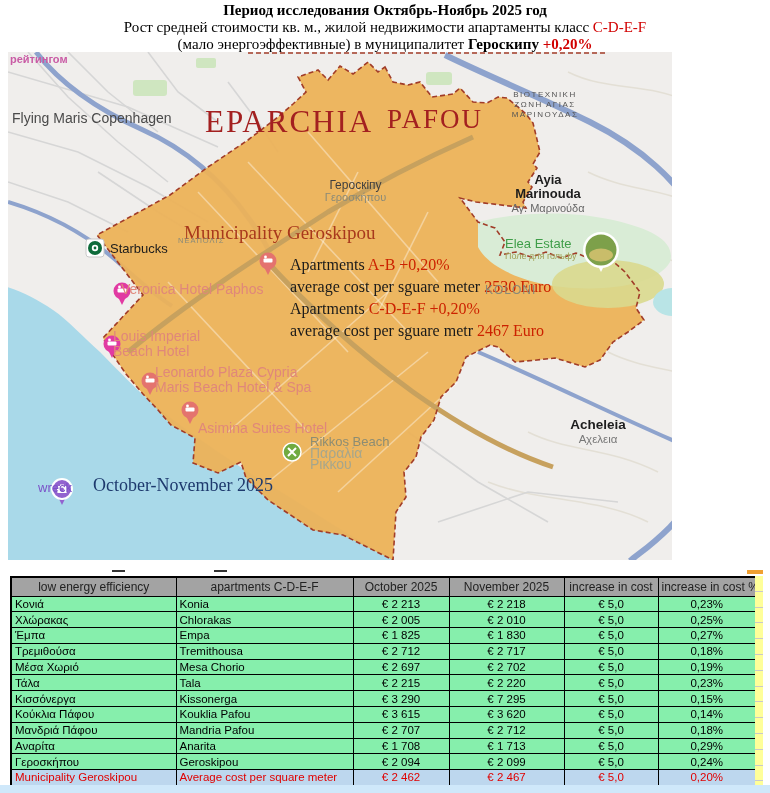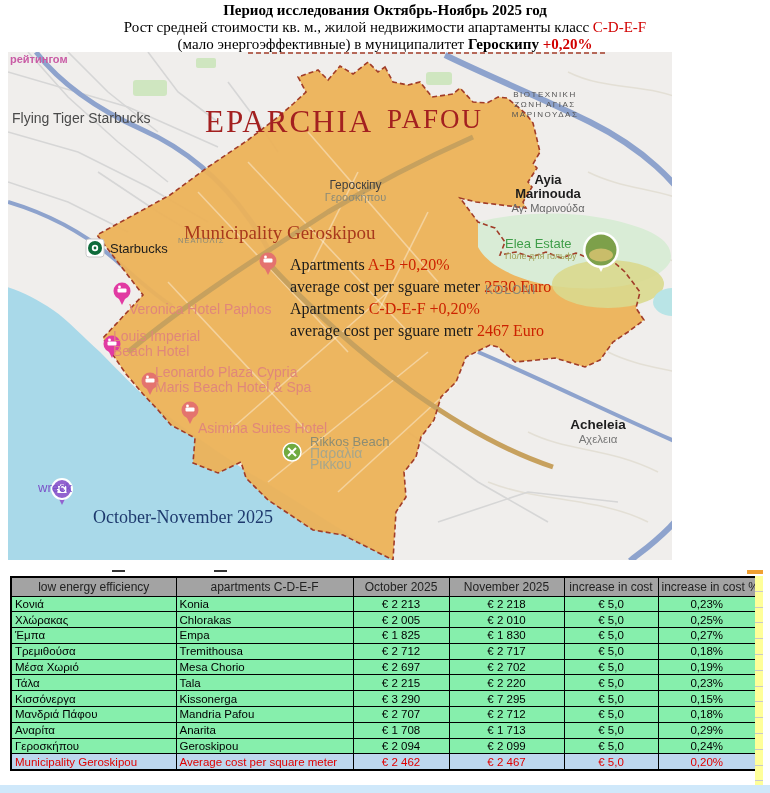--- a/index.html
+++ b/index.html
@@ -26,32 +26,32 @@
   .gerosk .gr{font-size:11px;color:#8a8a78;}
   .ayia{left:490px;top:121px;width:100px;text-align:center;font-size:13px;font-weight:bold;color:#1d1d1d;line-height:14px;}
   .ayia .gr{font-size:11px;font-weight:normal;color:#666;}
   .biot{left:487px;top:38px;width:100px;text-align:center;font-size:8px;letter-spacing:1.5px;color:#555;line-height:10px;}
   .muni{left:176px;top:170px;font-size:19px;color:#a8381c;}
   .neap{left:170px;top:184px;font-size:7.5px;letter-spacing:1px;color:#8a8a78;}
   .annot{left:282px;top:202px;font-size:16px;line-height:22px;color:#1a1a1a;}
   .annot .r{color:#cc2200;}
   .koloni{left:450px;top:231px;font-size:12px;letter-spacing:1px;color:#8a8a78;padding-left:27px;}
   .hotel{font-size:14px;color:#e0877a;line-height:15px;}
-  .veron{left:121px;top:230px;margin-top:20px;}
+  .veron{left:113px;top:230px;}
   .louis{left:105px;top:277px;}
   .leon{left:147px;top:313px;}
   .asim{left:190px;top:337px;margin-top:32px;}
   .elea{left:497px;top:185px;font-size:13px;color:#3f9e49;line-height:13px;}
   .elea .gr{font-size:9px;color:#a0a055;}
   .rikkos{left:302px;top:383px;font-size:13px;color:#8d8d73;line-height:13px;}
   .rikkos .gr{font-size:14px;color:#a6a68c;line-height:11px;}
   .achel{left:530px;top:366px;width:120px;text-align:center;font-size:13.5px;font-weight:bold;color:#1d1d1d;line-height:14px;}
   .achel .gr{font-size:11.5px;font-weight:normal;color:#777;}
   .wreck{left:2px;top:428px;font-size:13px;color:#7b52c8;margin-left:28px;}
-  .period{left:85px;top:423px;font-size:18px;color:#1e3a6e;margin-top:32px;}
+  .period{left:85px;top:423px;font-size:18px;color:#1e3a6e;}
   
   .tblwrap{position:absolute;left:10px;top:576px;}
   table.data{border-collapse:collapse;table-layout:fixed;width:745px;border:2px solid #000;
              font-family:"Liberation Sans", sans-serif;font-size:11.5px;color:#000;}
   table.data td,table.data th{border:1px solid #000;padding:0 3px;overflow:hidden;white-space:nowrap;}
   tr.hd{height:19px;background:#a3a3a3;}
   tr.hd th{font-weight:normal;font-size:12px;text-align:center;color:#222;}
   tr.rw{height:15.8px;background:#86efac;}
   td.num{text-align:center;}
   tr.sum{height:15.8px;background:#bdd7ee;color:#e00000;}
@@ -200,21 +200,21 @@
       </g>
       <g transform="translate(593,198)">
         <path d="M-4,14 L0,22 L4,14 Z" fill="#fff"></path>
         <circle r="18" fill="#fff"></circle>
           <circle r="15.5" fill="#7da04a"></circle>
         <ellipse cy="5" rx="12" ry="6.5" fill="#c9bd6a"></ellipse>
       </g>
     </svg>
 
     <div class="lbl sans reiting">рейтингом</div>
-    <div class="lbl sans ftiger">Flying Tiger Starbucks</div>
+    <div class="lbl sans ftiger">Flying Maris Copenhagen</div>
     <div class="lbl sans starb">Starbucks</div>
     <div class="lbl eparchia">EPARCHIA</div>
     <div class="lbl pafou">PAFOU</div>
     <div class="lbl sans gerosk">
       <div>Героскіпу</div>
       <div class="gr">Γεροσκήπου</div>
     </div>
     <div class="lbl sans biot">
       <div>ΒΙΟΤΕΧΝΙΚΗ</div>
       <div>ΖΩΝΗ ΑΓΙΑΣ</div>
@@ -334,20 +334,28 @@
       </tr>
       <tr class="rw">
         <td>Κισσόνεργα</td>
             <td>Kissonerga</td>
             <td class="num">€ 3 290</td>
             <td class="num">€ 7 295</td>
             <td class="num">€ 5,0</td>
             <td class="num">0,15%</td>
       </tr>
       <tr class="rw">
+        <td>Κούκλια Πάφου</td>
+            <td>Kouklia Pafou</td>
+            <td class="num">€ 3 615</td>
+            <td class="num">€ 3 620</td>
+            <td class="num">€ 5,0</td>
+            <td class="num">0,14%</td>
+      </tr>
+      <tr class="rw">
         <td>Μανδριά Πάφου</td>
             <td>Mandria Pafou</td>
             <td class="num">€ 2 707</td>
             <td class="num">€ 2 712</td>
             <td class="num">€ 5,0</td>
             <td class="num">0,18%</td>
       </tr>
       <tr class="rw">
         <td>Αναρίτα</td>
             <td>Anarita</td>

